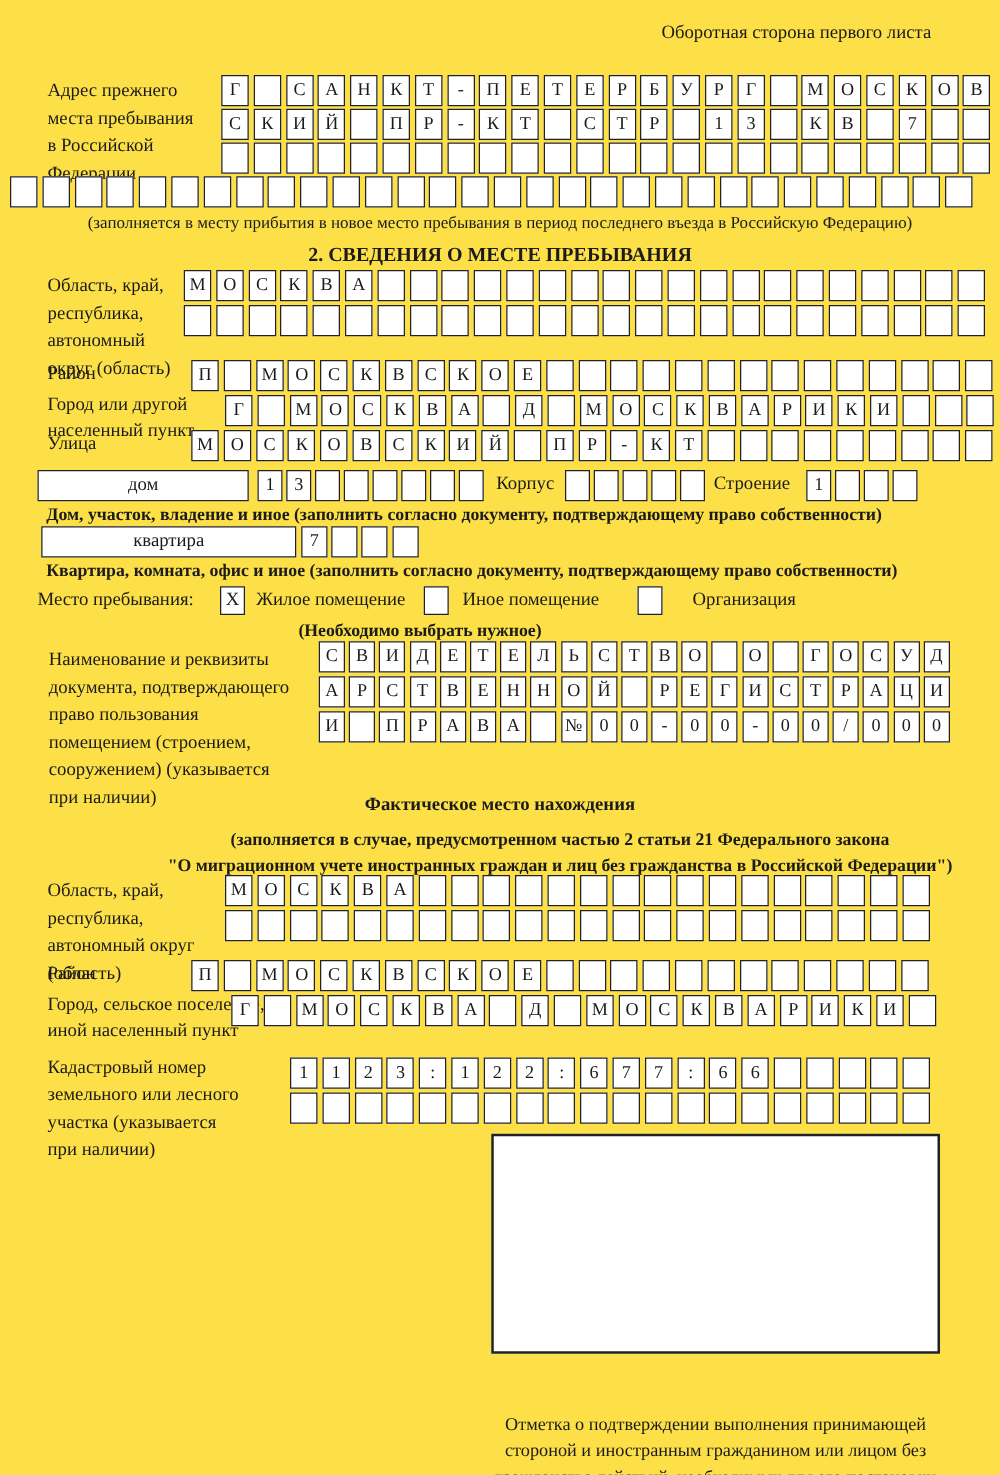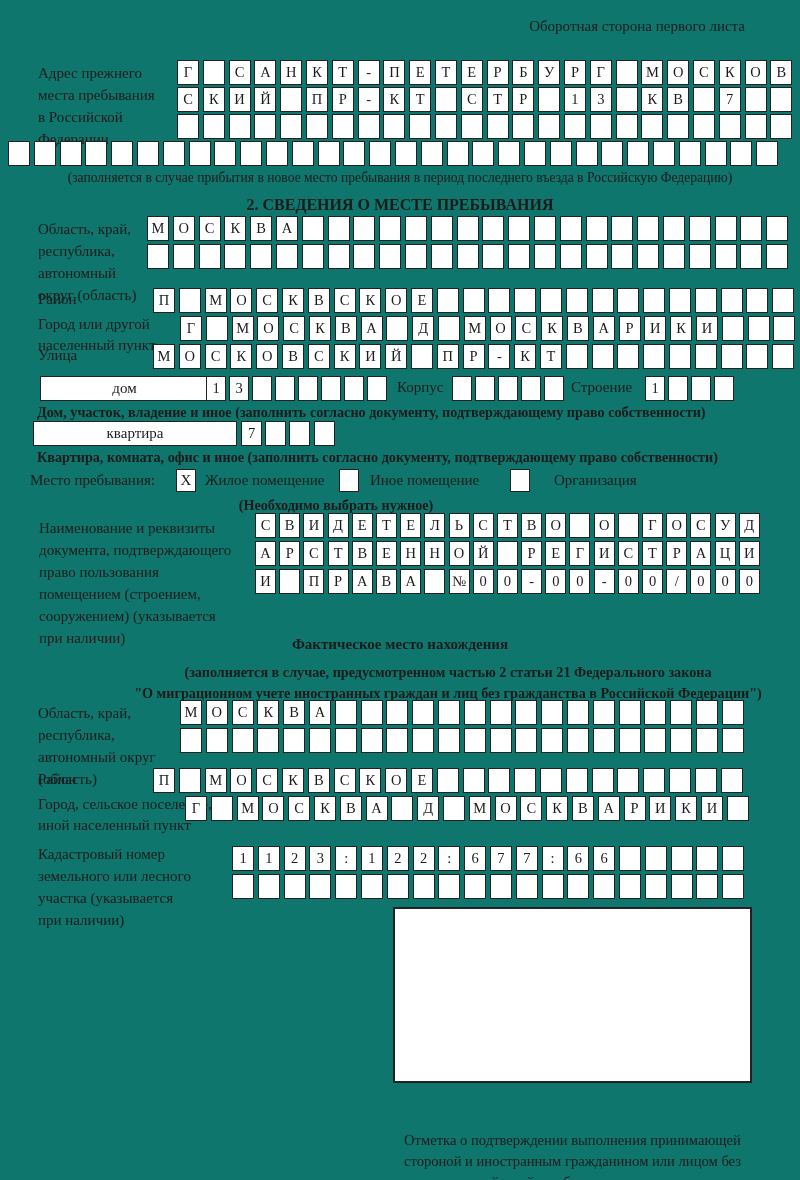--- a/index.html
+++ b/index.html
@@ -1,16 +1,16 @@
 <!DOCTYPE html>
 <html lang="ru"><head>
 <meta charset="utf-8">
 <style>
   html,body{margin:0;padding:0;background:#fff;}
-  .page{position:relative;width:800px;height:1180px;background:#0f766e;overflow:hidden;
+  .page{position:relative;width:800px;height:1180px;background:#fde047;overflow:hidden;
         font-family:"Liberation Serif","DejaVu Serif",serif;color:#1b1b1b;}
   .abs{position:absolute;}
   .lines{white-space:pre-line;line-height:22px;font-size:15px;}
   .lines.tight{line-height:21px;}
   .cellrow{position:absolute;display:flex;align-items:flex-start;}
   .cell{box-sizing:border-box;flex:none;width:22px;height:25px;margin-right:3.8px;
         border:1.8px solid #222;display:flex;align-items:center;justify-content:center;
         font-size:14.5px;background:#fff;}
   .cellrow.sm .cell{width:21px;margin-right:3.2px;}
   .cellrow.xs .cell{width:20px;margin-right:3px;}
@@ -142,21 +142,21 @@
       <span class="cell"></span>
       <span class="cell"></span>
       <span class="cell"></span>
       <span class="cell"></span>
       <span class="cell"></span>
       <span class="cell"></span>
       <span class="cell"></span>
       <span class="cell"></span>
       <span class="cell"></span>
     </div>
-  <div class="abs note center" style="left:0px;top:170px;width:800px;">(заполняется в случае прибытия в новое место пребывания в период последнего въезда в Российскую Федерацию)</div>
+  <div class="abs note center" style="left:0px;top:170px;width:800px;">(заполняется в месту прибытия в новое место пребывания в период последнего въезда в Российскую Федерацию)</div>
 
   <div class="abs bold t16 center" style="left:0px;top:196px;width:800px;">2. СВЕДЕНИЯ О МЕСТЕ ПРЕБЫВАНИЯ</div>
 
   <div class="abs lines" style="left:38px;top:218px;width:150px;">Область, край,
 республика,
 автономный
 округ (область)</div>
   <div class="cellrow" style="left:147px;top:216px;">
       <span class="cell">М</span>
       <span class="cell">О</span>
@@ -292,21 +292,21 @@
       <span class="cell"></span>
       <span class="cell"></span>
       <span class="cell"></span>
       <span class="cell"></span>
       <span class="cell"></span>
       <span class="cell"></span>
       <span class="cell"></span>
       <span class="cell"></span>
     </div>
 
-  <div class="widebox" style="left:30px;top:376px;width:169px;margin-left:10px;">дом</div>
+  <div class="widebox" style="left:30px;top:376px;width:169px;">дом</div>
   <div class="cellrow xs" style="left:206px;top:376px;">
       <span class="cell">1</span>
       <span class="cell">3</span>
       <span class="cell"></span>
       <span class="cell"></span>
       <span class="cell"></span>
       <span class="cell"></span>
       <span class="cell"></span>
       <span class="cell"></span>
     </div>

